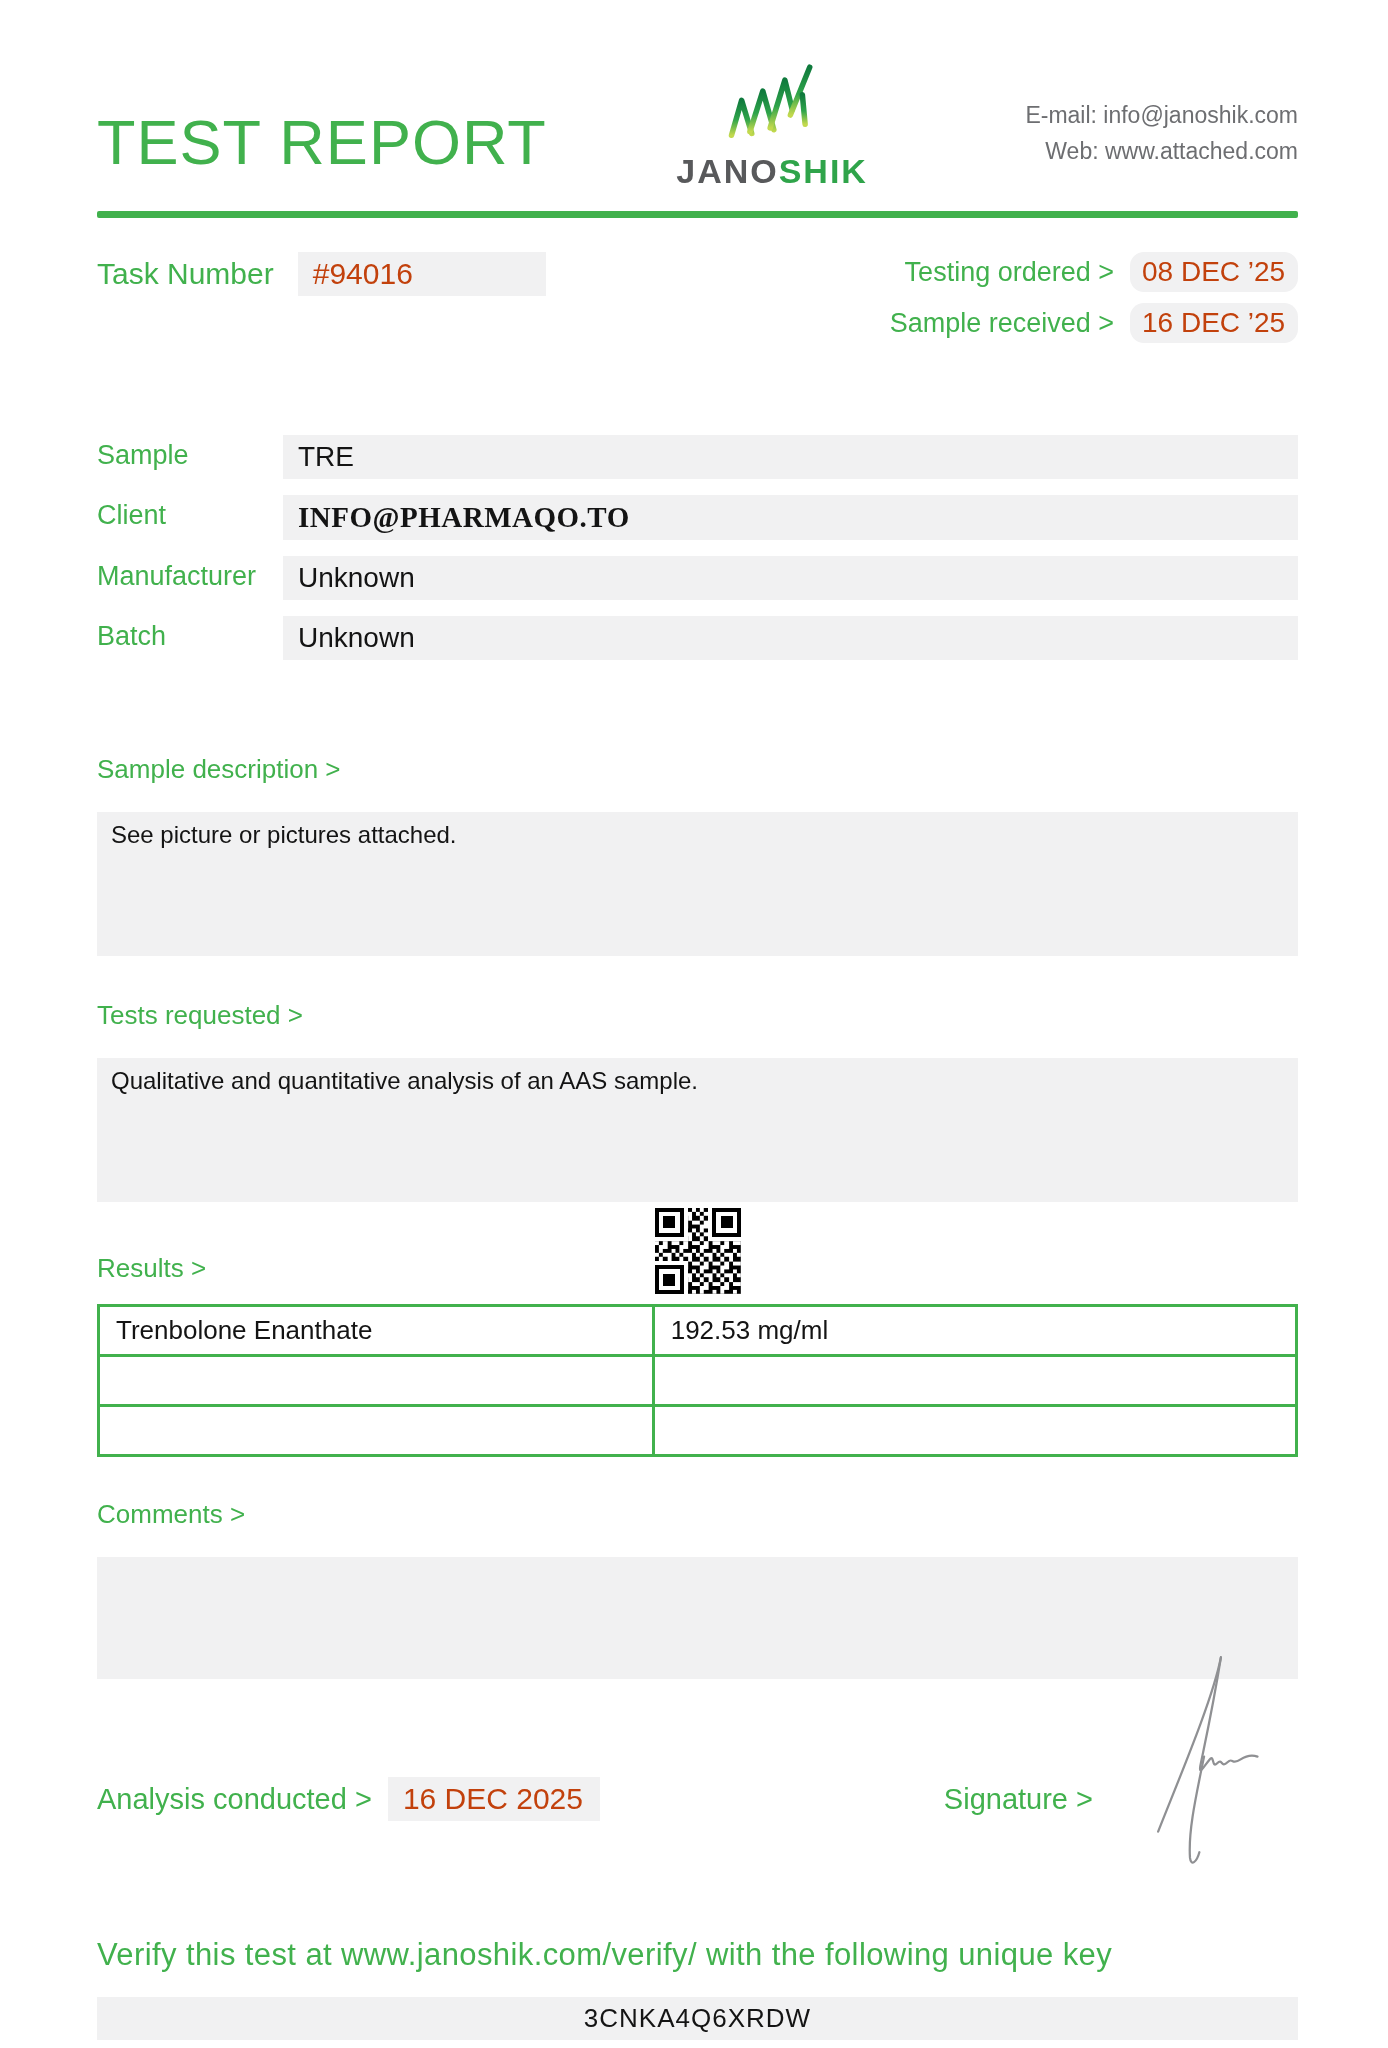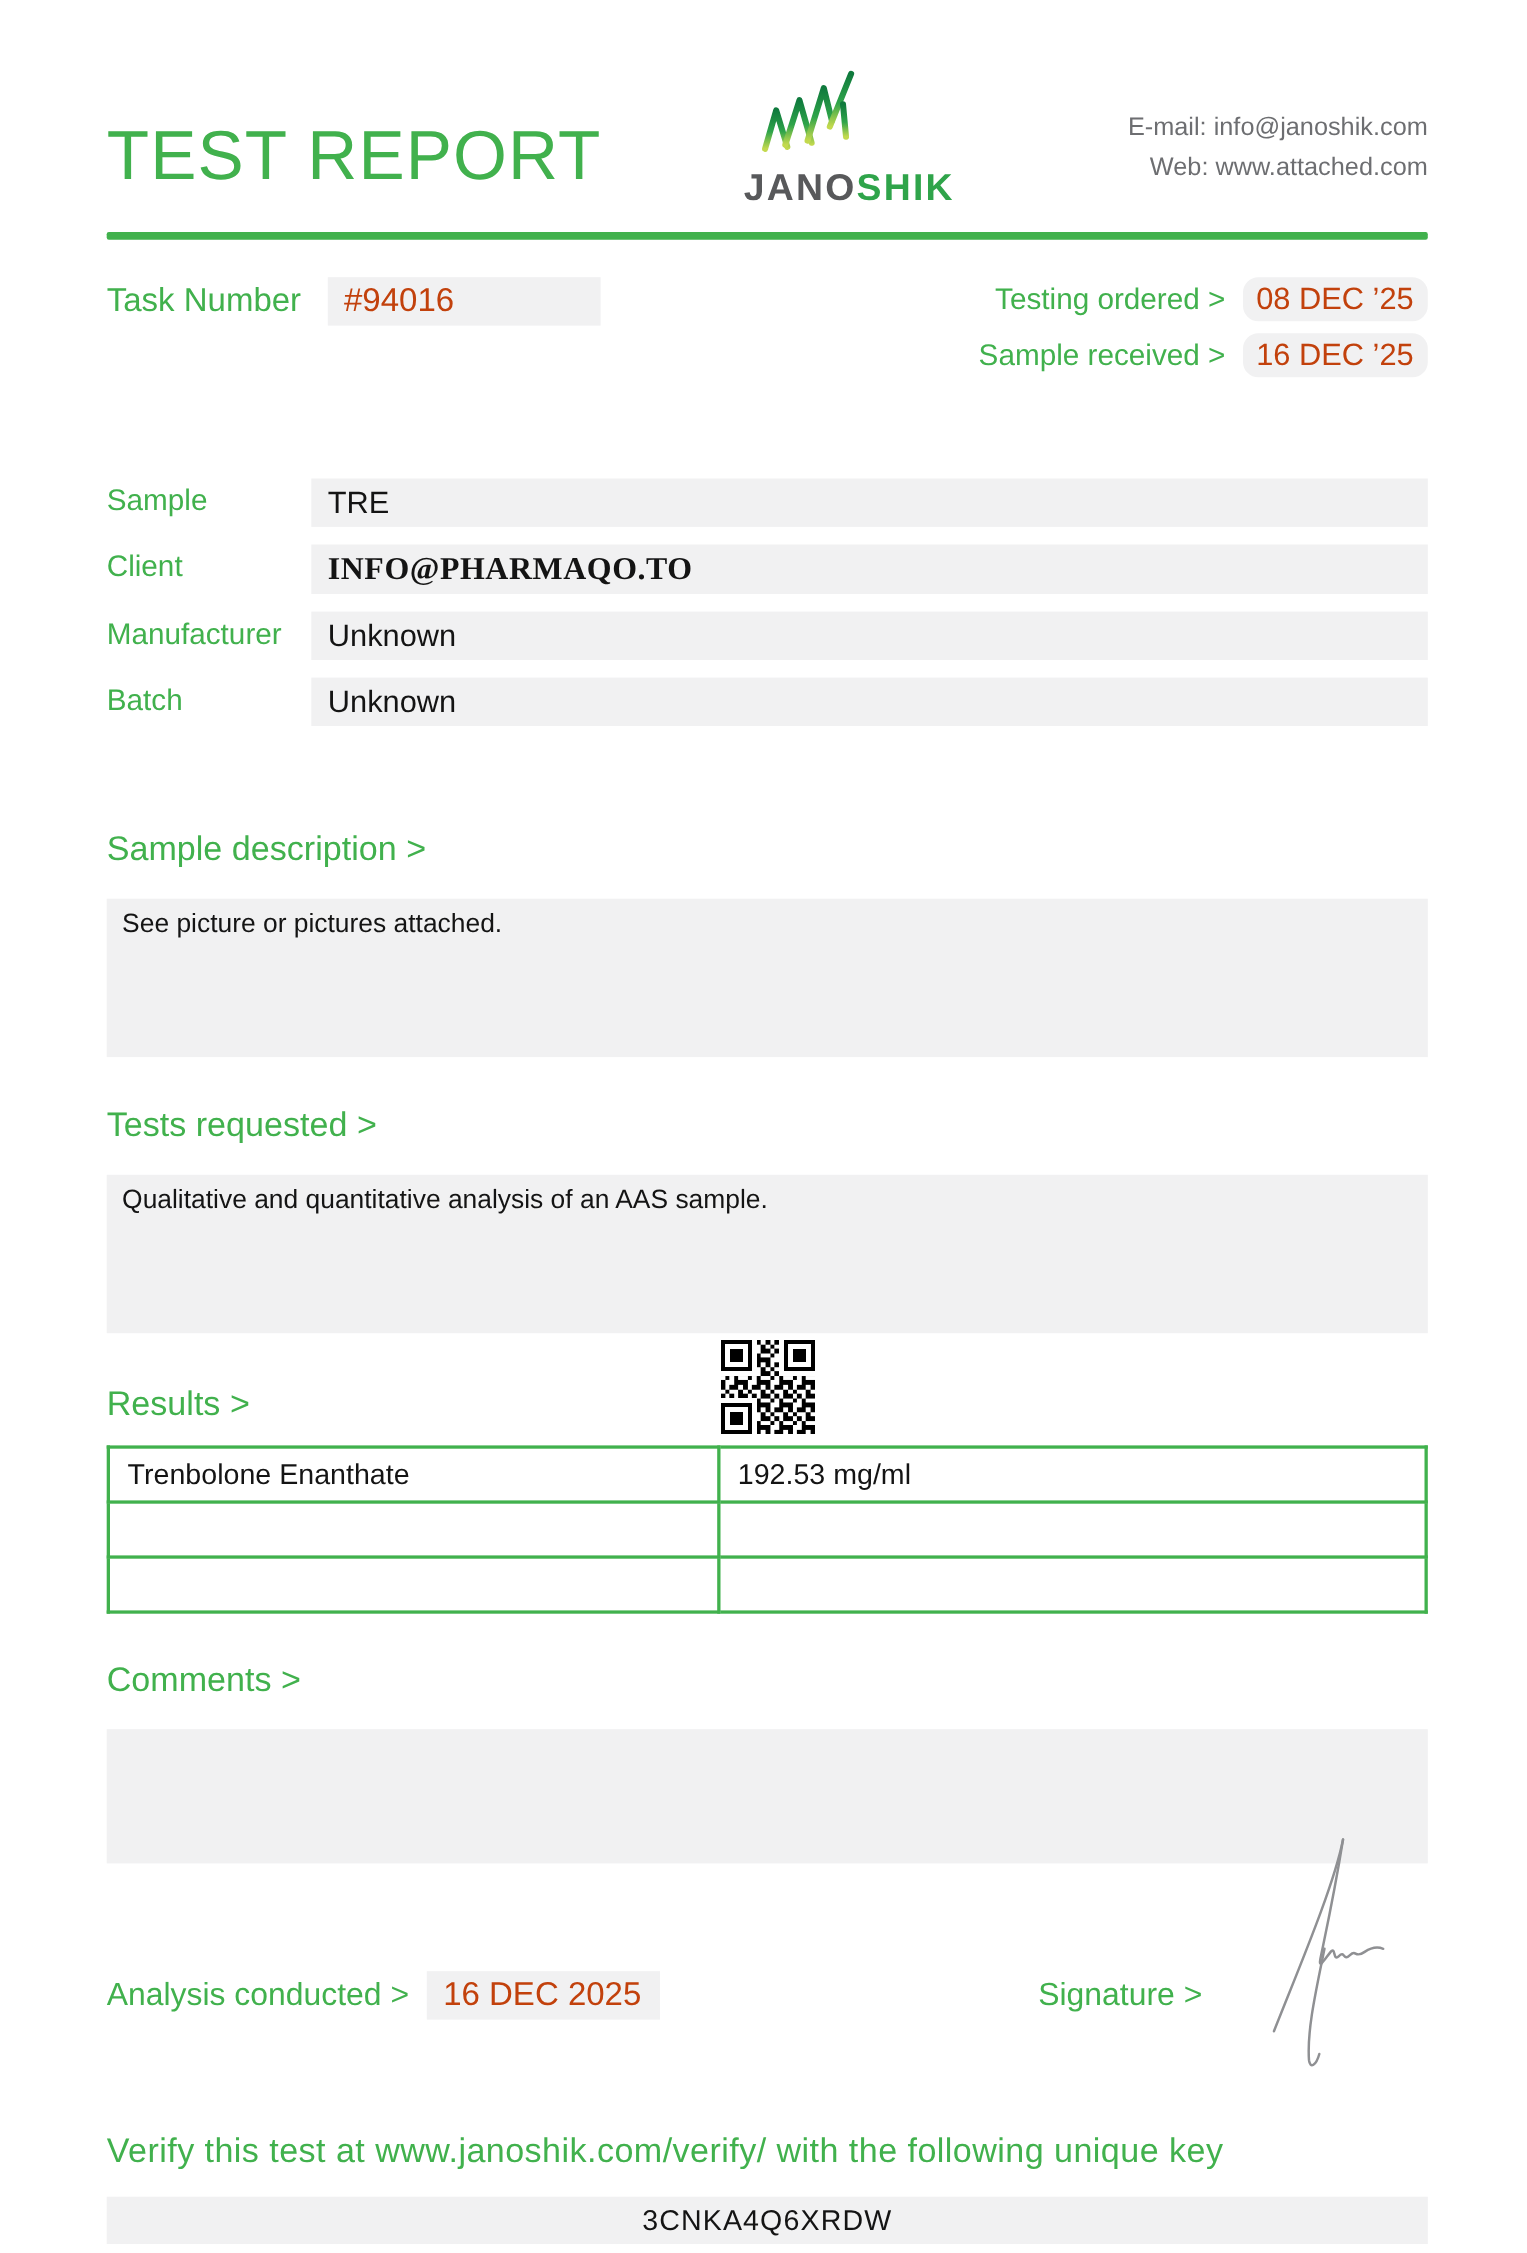--- a/index.html
+++ b/index.html
@@ -12,21 +12,21 @@
     display:flex; flex-direction:column;
     overflow:hidden; background:#ffffff;
   }
 
   
   .header { display:flex; align-items:flex-start; }
   .title {
     font-size:63px; font-weight:400; letter-spacing:1px;
     color:var(--green); margin-top:48px; white-space:nowrap;
   }
-  .logo-block { margin:0 auto; display:flex; flex-direction:column; align-items:flex-start; transform:translateX(-14px); }
+  .logo-block { margin:0 auto; display:flex; flex-direction:column; align-items:center; transform:translateX(-14px); }
   .logo-icon { width:120px; height:92px; }
   .logo-text { font-size:34px; font-weight:700; letter-spacing:2px; margin-top:2px; color:#58595b; }
   .logo-text .shik { color:#2fa44a; }
   .contact { margin-top:40px; text-align:right; font-size:23px; line-height:1.55; color:#6d6e71; white-space:nowrap; }
 
   .rule { height:7px; background:var(--green); border-radius:2px; margin-top:20px; }
 
   
   .meta { margin-top:34px; display:flex; justify-content:space-between; align-items:flex-start; }
   .meta-left { display:flex; align-items:center; gap:24px; }
@@ -39,21 +39,21 @@
   .date-box { width:168px; font-size:28px; padding:4px 12px;border-radius:14px; }
 
   
   .info { margin-top:92px; }
   .info-row { display:flex; align-items:flex-start; margin-bottom:16px; }
   .info-label { width:186px; flex:0 0 186px; color:var(--green); font-size:27px; padding-top:5px; }
   .info-value { flex:1; background:#f1f1f2; min-height:41px; padding:6px 15px; font-size:28px; }
   .serif-value { font-family:"Liberation Serif", serif; font-weight:700; font-size:29px; letter-spacing:0.5px; }
 
   
-  h2.section-head { color:var(--green); font-size:31px; font-weight:400; }
+  h2.section-head { color:var(--green); font-size:26px; font-weight:400; }
   .mt-desc { margin-top:78px; }
   .mt-tests { margin-top:44px; }
   .gray-panel { margin-top:27px; background:#f1f1f2; height:144px; padding:9px 14px; font-size:24px; color:#141414; }
 
   
   .results-row { position:relative; height:96px; margin-top:6px; }
   .results-row h2 { position:absolute; left:0; bottom:20px; }
   .qr { position:absolute; left:50%; transform:translateX(-50%); bottom:10px; width:86px; height:86px; }
   table.results { width:100%; border-collapse:collapse; }
   table.results td {

